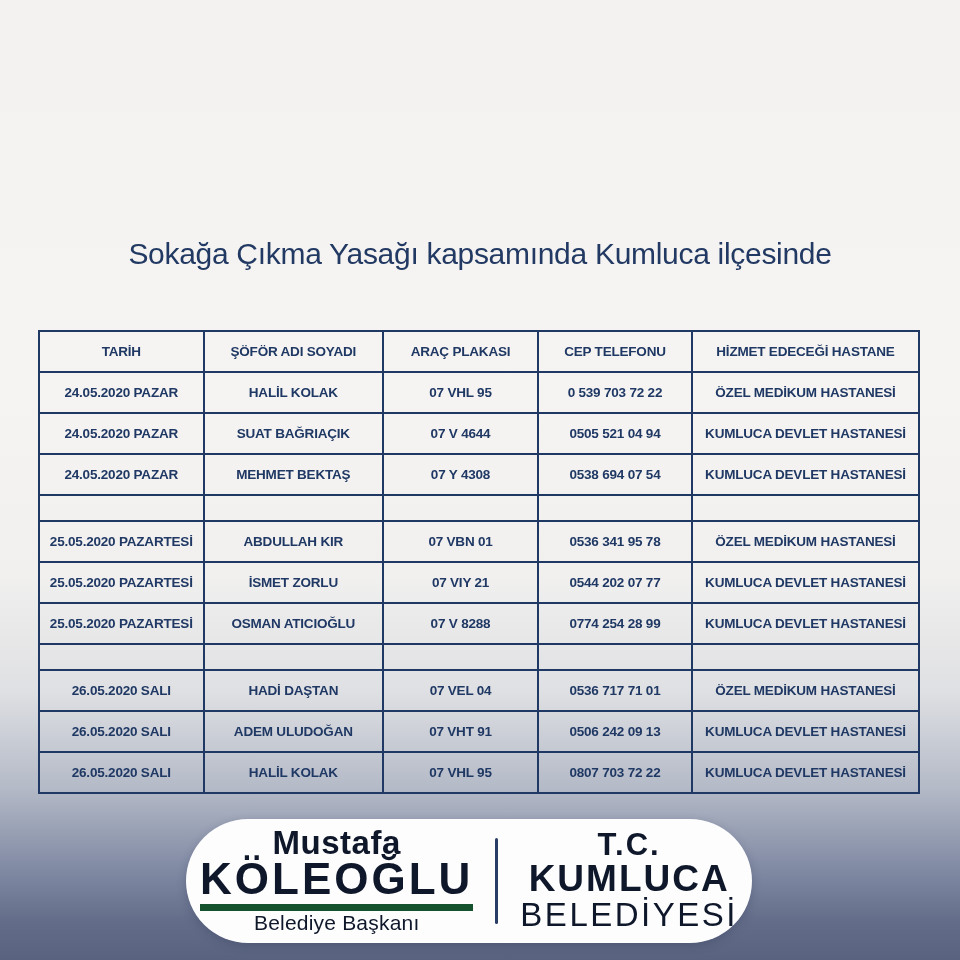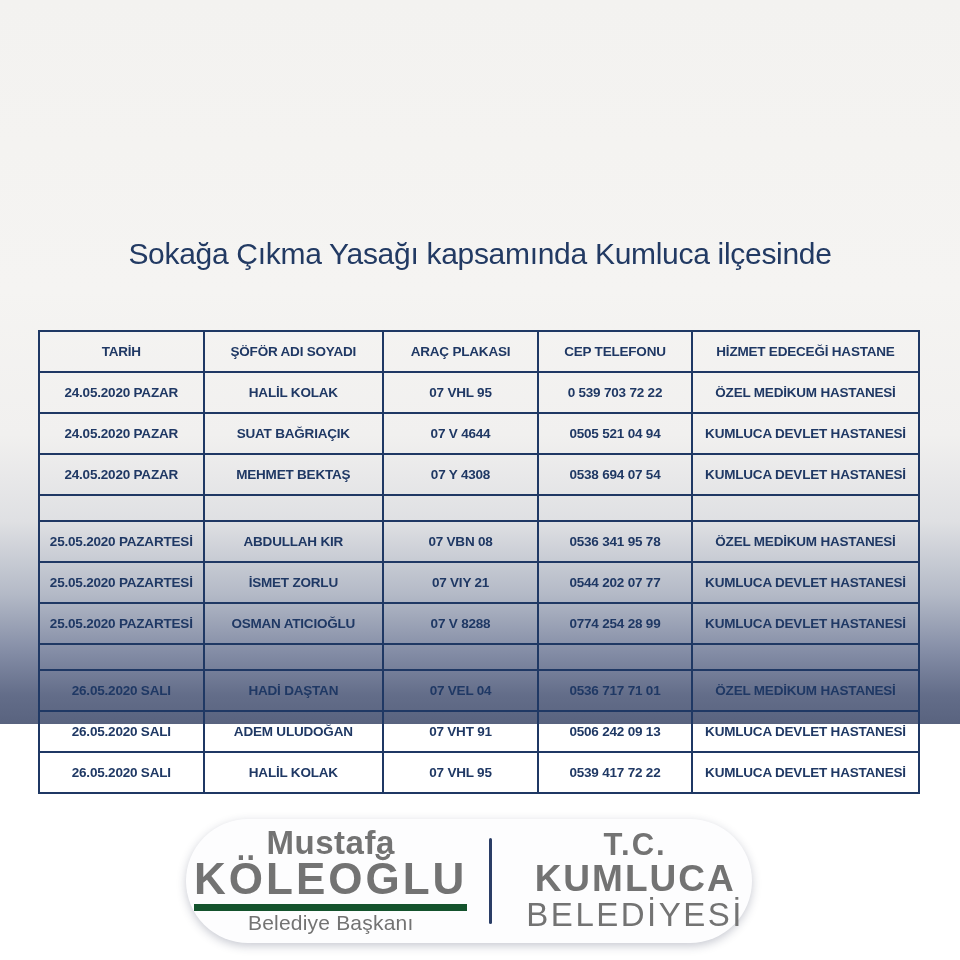--- a/index.html
+++ b/index.html
@@ -8,21 +8,21 @@
     --pill-bg:#fdfdfe;
   }
   *{margin:0;padding:0;box-sizing:border-box;}
   html,body{width:960px;height:960px;}
   body{
     font-family:"Liberation Sans", sans-serif;
     position:relative;
     overflow:hidden;
   }
   .page{
-    position:absolute;inset:0;width:960px;height:724px;
+    position:absolute;inset:0;width:960px;height:960px;
     background:linear-gradient(180deg,
       #f3f2f0 0%,
       #f5f4f2 40%,
       #f1f0ef 60%,
       #dfe0e3 72%,
       #b4bac7 82%,
       #848da6 90%,
       #636d89 96%,
       #59637f 100%);
   }
@@ -65,21 +65,21 @@
   .pill{
     position:absolute;
     left:186px;top:819px;
     width:566px;height:124px;
     background:var(--pill-bg);
     border-radius:62px;
     display:flex;
     align-items:center;
     justify-content:center;
     box-shadow:0 3px 10px rgba(35,45,75,0.25);
-    color:#737373;
+    color:#0f172a;
   }
   .mayor{
     text-align:center;
     padding-right:22px;
   }
   .mayor-first{
     font-size:33px;font-weight:700;line-height:32px;letter-spacing:0.5px;
   }
   .mayor-last{
     font-size:44px;font-weight:700;line-height:40px;letter-spacing:3px;
@@ -87,21 +87,21 @@
     padding-bottom:5px;
   }
   .mayor-title{
     font-size:21px;font-weight:400;line-height:24px;letter-spacing:0.2px;
   }
   .divider{
     width:3px;height:86px;background:#2a3d66;border-radius:2px;
   }
   .muni{
     text-align:center;
-    padding-left:34px;
+    padding-left:22px;
   }
   .muni-tc{font-size:31px;font-weight:700;line-height:30px;letter-spacing:2px;}
   .muni-name{font-size:37px;font-weight:700;line-height:37px;letter-spacing:2px;}
   .muni-type{font-size:33px;font-weight:400;line-height:35px;letter-spacing:2.5px;}
 </style>
 </head>
 <body>
 
 <div class="page">
 
@@ -152,21 +152,21 @@
           <tr class="spacer">
             <td></td>
             <td></td>
             <td></td>
             <td></td>
             <td></td>
           </tr>
           <tr>
             <td>25.05.2020 PAZARTESİ</td>
             <td>ABDULLAH KIR</td>
-            <td>07 VBN 08</td>
+            <td>07 VBN 01</td>
             <td>0536 341 95 78</td>
             <td>ÖZEL MEDİKUM HASTANESİ</td>
           </tr>
           <tr>
             <td>25.05.2020 PAZARTESİ</td>
             <td>İSMET ZORLU</td>
             <td>07 VIY 21</td>
             <td>0544 202 07 77</td>
             <td>KUMLUCA DEVLET HASTANESİ</td>
           </tr>
@@ -195,21 +195,21 @@
             <td>26.05.2020 SALI</td>
             <td>ADEM ULUDOĞAN</td>
             <td>07 VHT 91</td>
             <td>0506 242 09 13</td>
             <td>KUMLUCA DEVLET HASTANESİ</td>
           </tr>
           <tr>
             <td>26.05.2020 SALI</td>
             <td>HALİL KOLAK</td>
             <td>07 VHL 95</td>
-            <td>0539 417 72 22</td>
+            <td>0807 703 72 22</td>
             <td>KUMLUCA DEVLET HASTANESİ</td>
           </tr>
         </tbody>
     </table>
   </div>
 
   <div class="pill">
     <div class="mayor">
       <div class="mayor-first">Mustafa</div>
       <div class="mayor-last">KÖLEOĞLU</div>

